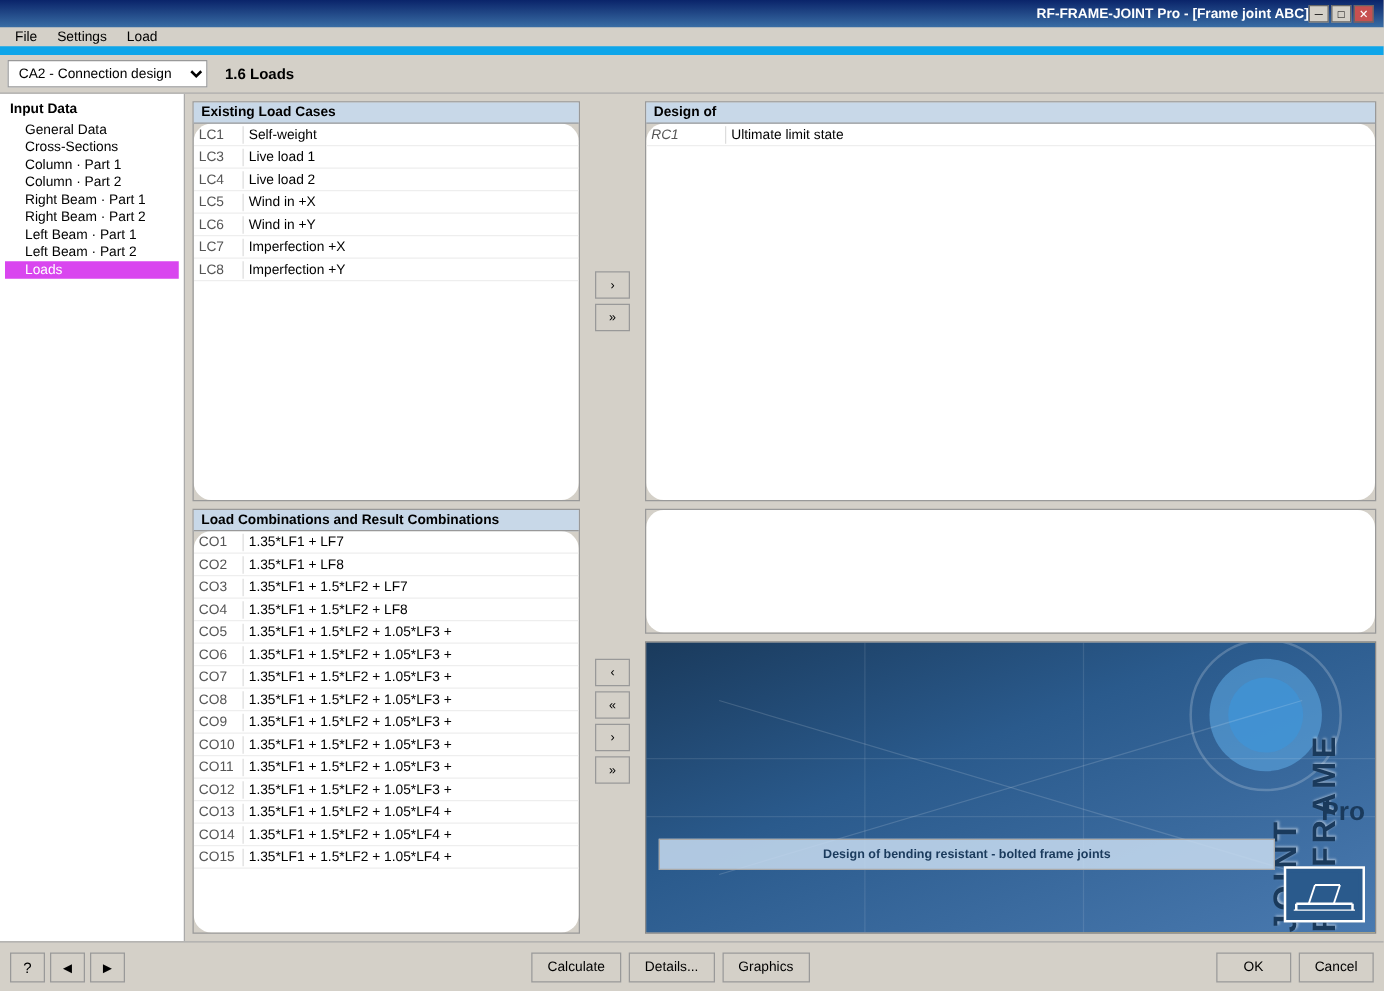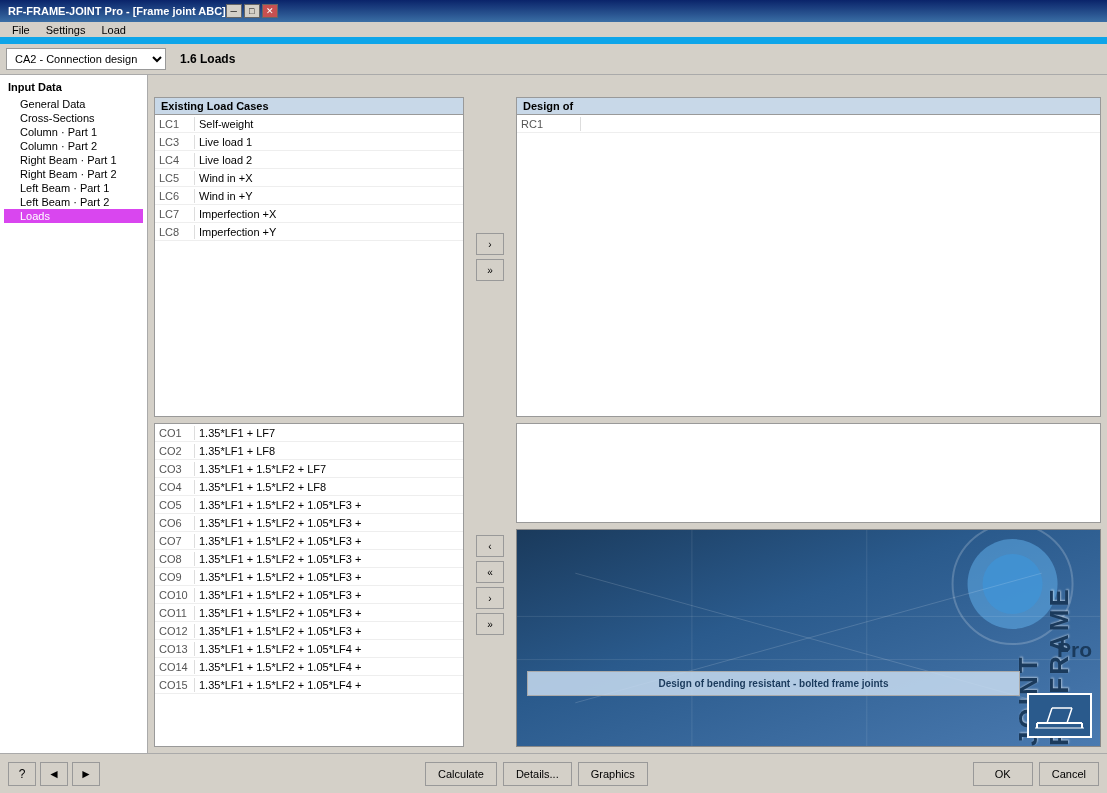--- a/index.html
+++ b/index.html
@@ -6,21 +6,21 @@
     body { font-family: 'Segoe UI', Tahoma, Geneva, Verdana, sans-serif; font-size: 11px; background: #d4d0c8; width: 1107px; height: 793px; overflow: hidden; }
     
     
     .title-bar {
       background: linear-gradient(to bottom, #0a246a, #3a6ea5);
       color: white;
       height: 22px;
       display: flex;
       align-items: center;
       padding: 0 8px;
-      justify-content: flex-start;
+      justify-content: flex-end;
     }
     .title-bar-text { font-size: 11px; font-weight: bold; }
     .title-bar-buttons { display: flex; gap: 2px; }
     .title-btn {
       width: 16px; height: 14px;
       background: #d4d0c8;
       border: 1px solid #666;
       font-size: 9px;
       display: flex; align-items: center; justify-content: center;
       cursor: pointer;
@@ -110,21 +110,20 @@
       padding: 6px;
       gap: 6px;
       background: #d4d0c8;
     }
 
     
     .top-section {
       display: flex;
       gap: 8px;
       height: 320px;
-      margin-top: 16px;
     }
 
     .panel-box {
       background: #d4d0c8;
       border: 1px solid #999;
       display: flex;
       flex-direction: column;
     }
     .panel-header {
       background: #c8d8e8;
@@ -145,20 +144,21 @@
     }
     .design-of-panel {
       flex: 1;
     }
 
     
     .data-list {
       flex: 1;
       overflow-y: scroll;
       background: white;
+      border-radius: 14px;
     }
     .data-row {
       display: flex;
       border-bottom: 1px solid #eee;
       min-height: 18px;
       align-items: center;
     }
     .data-cell {
       padding: 1px 4px;
       overflow: hidden;
@@ -238,21 +238,21 @@
     ::-webkit-scrollbar { width: 12px; }
     ::-webkit-scrollbar-track { background: #d4d0c8; }
     ::-webkit-scrollbar-thumb { background: #a0a0a0; border: 1px solid #888; }
 
     .list-with-scroll {
       display: flex;
       flex: 1;
       overflow: hidden;
     }
 
-    .col-id.design { width: 64px; }
+    .col-id.design { width: 64px; font-style: italic; }
   </style>
 </head>
 <body>
 
 <div class="title-bar">
   <span class="title-bar-text">RF-FRAME-JOINT Pro - [Frame joint ABC]</span>
   <div class="title-bar-buttons">
     <div class="title-btn">─</div>
     <div class="title-btn">□</div>
     <div class="title-btn close">✕</div>
@@ -338,32 +338,34 @@
         </div>
 
         <div class="panel-box design-of-panel">
           <div class="panel-header">Design of</div>
           <div class="panel-content">
             <div class="list-with-scroll">
               <div class="data-list" id="design-list">
 
               <div class="data-row">
                     <span class="data-cell col-id design">RC1</span>
+                    <span class="data-cell col-name">Ultimate limit state</span>
                   </div>
                 </div>
             </div>
           </div>
         </div>
 
       </div>
 
       <div class="bottom-section">
 
         <div style="display:flex; flex-direction:column; width:310px; flex-shrink:0;">
           <div class="panel-box" style="flex:1; display:flex; flex-direction:column;">
+            <div class="panel-header">Load Combinations and Result Combinations</div>
             <div class="panel-content">
               <div class="list-with-scroll">
                 <div class="data-list" id="co-list">
 
                 <div class="data-row">
                       <span class="data-cell col-id">CO1</span>
                       <span class="data-cell col-name">1.35*LF1 + LF7</span>
                     </div>
                     <div class="data-row">
                       <span class="data-cell col-id">CO2</span>

